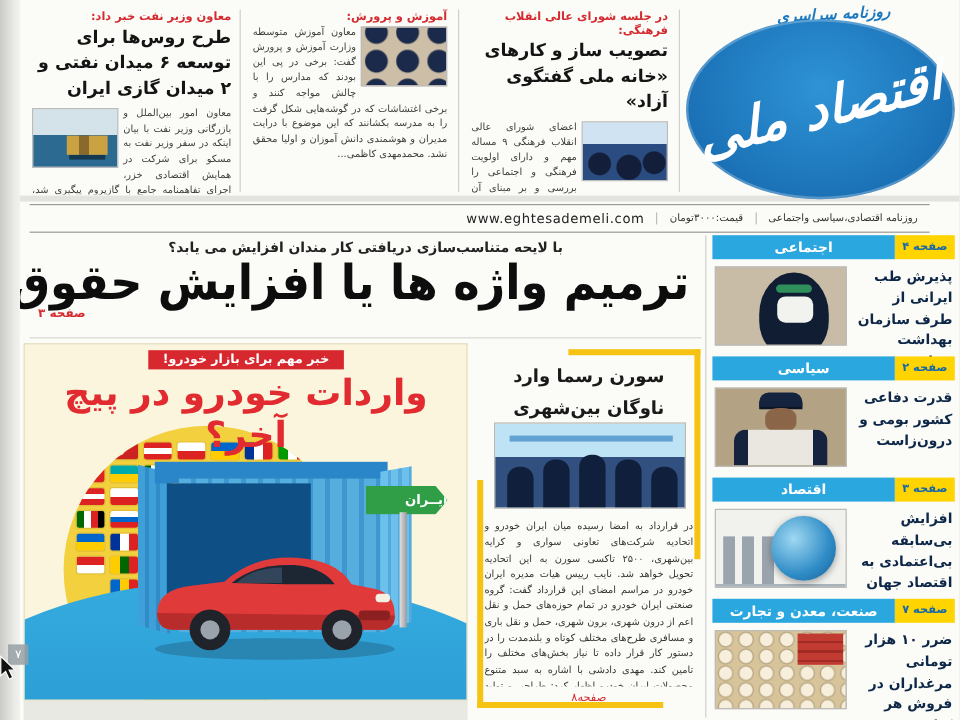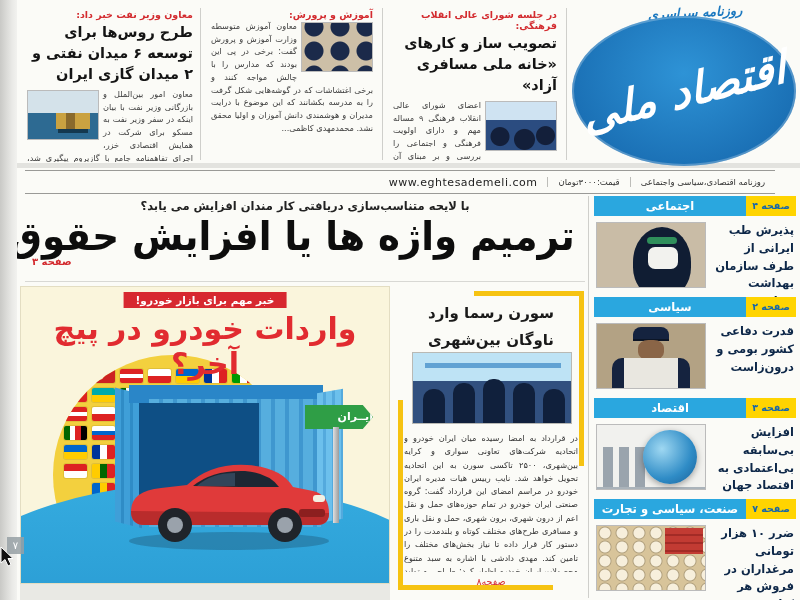--- a/index.html
+++ b/index.html
@@ -161,21 +161,21 @@
     <div class="kicker">آموزش و پرورش:</div>
     <div class="btext">
       <span class="photo fl-l ph-class"></span>
       <span>معاون آموزش متوسطه وزارت آموزش و پرورش گفت: برخی در پی این بودند که مدارس را با چالش مواجه کنند و برخی اغتشاشات که در گوشه‌هایی شکل گرفت را به مدرسه بکشانند که این موضوع با درایت مدیران و هوشمندی دانش آموزان و اولیا محقق نشد. محمدمهدی کاظمی...</span>
     </div>
 
   </div>
 
   <div class="box" style="left:388px;width:174px;">
     <div class="kicker">در جلسه شورای عالی انقلاب فرهنگی:</div>
-    <div class="hl">تصویب ساز و کارهای «خانه ملی مسافری آزاد»</div>
+    <div class="hl">تصویب ساز و کارهای «خانه ملی گفتگوی آزاد»</div>
     <div class="btext">
       <span class="photo fl-l ph-meet"></span>
       <span>اعضای شورای عالی انقلاب فرهنگی ۹ مساله مهم و دارای اولویت فرهنگی و اجتماعی را بررسی و بر مبنای آن راهبردها و برنامه‌های اقدام را تنظیم و تصویب کردند. شورای عالی انقلاب فرهنگی به ریاست حجت الاسلام سید ابراهیم رئیسی تشکیل جلسه داد.در این جلسه ۹ مساله مهم و...</span>
     </div>
 
   </div>
 
 
   <div class="tagline">روزنامه سراسری</div>
   <div class="logo-oval">
@@ -334,21 +334,21 @@
       <div class="sb-hl">افزایش بی‌سابقه بی‌اعتمادی به اقتصاد جهان</div>
       <div class="sb-photo ph-globe">
         <div class="globe"></div>
       </div>
     </div>
   </div>
 
   <div class="sb-sec" style="top:499px;">
     <div class="sb-head">
       <div class="sb-chip">صفحه ۷</div>
-      <div class="sb-title">صنعت، سیاسی و تجارت</div>
+      <div class="sb-title">صنعت، معدن و تجارت</div>
     </div>
     <div class="sb-body">
       <div class="sb-hl">ضرر ۱۰ هزار تومانی مرغداران در فروش هر کیلو تخم مرغ</div>
       <div class="sb-photo ph-eggs">
         <div class="crates"></div>
       </div>
     </div>
   </div>
 
   <div class="left-edge"></div>

